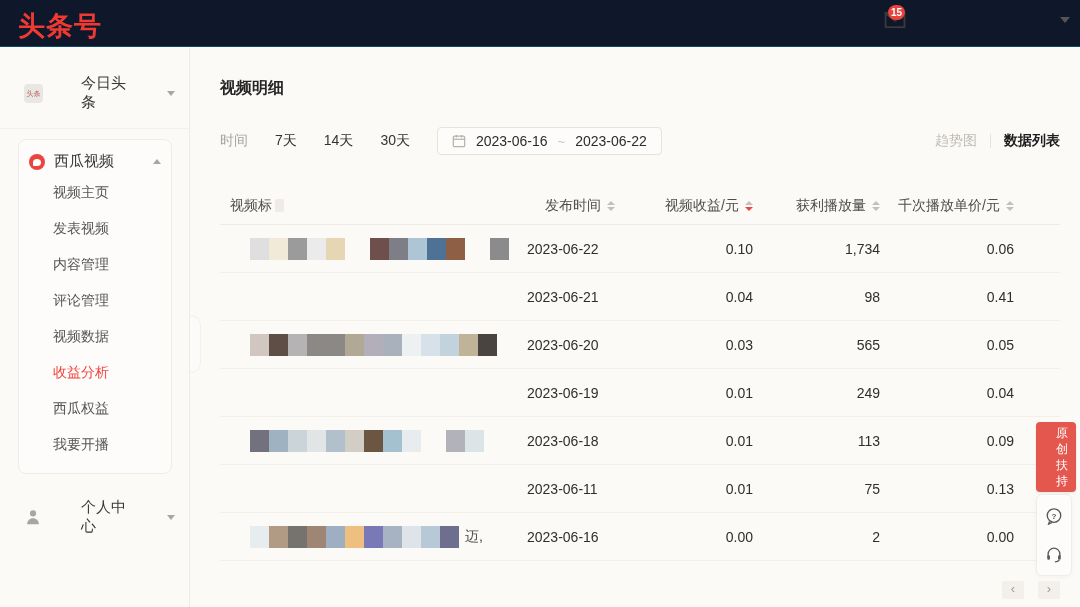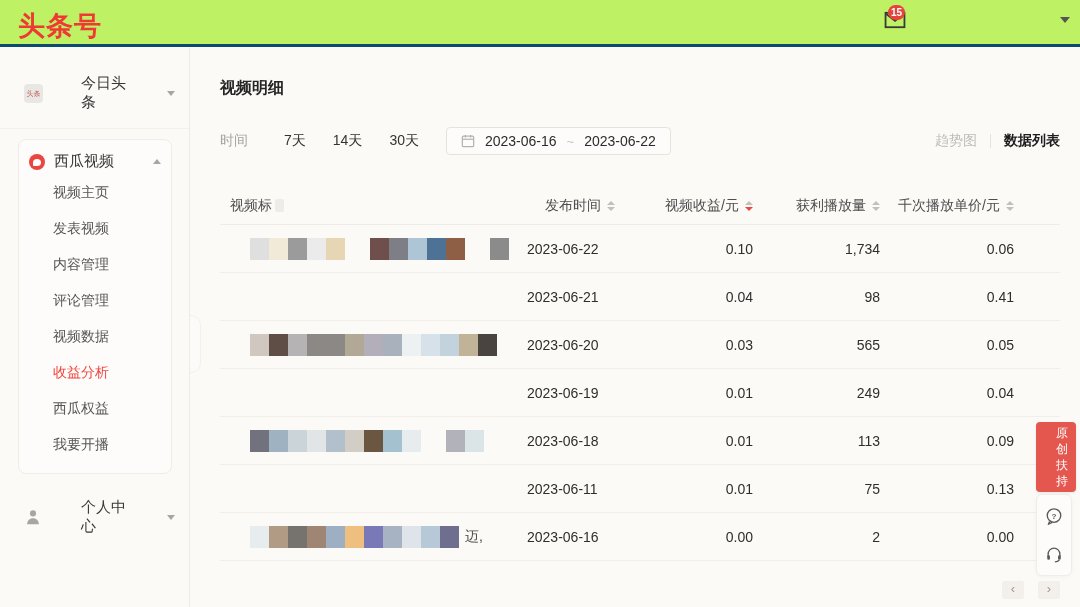--- a/index.html
+++ b/index.html
@@ -1,20 +1,20 @@
 <!DOCTYPE html>
 <html><head>
 <meta charset="utf-8">
 <style>
   * { margin:0; padding:0; box-sizing:border-box; }
   html,body { width:1080px; height:607px; overflow:hidden; }
   body { font-family:"Liberation Sans","DejaVu Sans",sans-serif; background:#fcfaf7; color:#303030; position:relative; }
 
   
-  .topbar { height:47px; border-bottom:3px solid #0c4a6e; position:relative; background:#bef264; }
+  .topbar { height:47px; border-bottom:1px solid #0c4a6e; position:relative; background:#0f172a; }
   .logo { position:absolute; left:18px; top:8px; font-size:27px; font-weight:bold; color:#ee3a33; letter-spacing:1px; }
   .mail { position:absolute; left:884px; top:11px; width:26px; height:22px; cursor:pointer; }
   .mail svg { width:22px; height:18px; }
   .mail-badge { position:absolute; left:4px; top:-6px; min-width:17px; height:15px; background:#e8423c; color:#fff;
     border-radius:9px; font-size:10px; line-height:15px; text-align:center; padding:0 3px; font-weight:bold; }
   .top-caret { position:absolute; right:10px; top:17px; width:0; height:0; border-left:5px solid transparent;
     border-right:5px solid transparent; border-top:6px solid #555; }
 
   
   .sidebar { position:absolute; left:0; top:48px; width:190px; height:559px; border-right:1px solid #eeebe6; background:#fcfaf7; }
@@ -39,21 +39,21 @@
   .person-icon svg { width:18px; height:18px; }
 
   .collapse-handle { position:absolute; left:190px; top:315px; width:11px; height:58px; background:#fdfcfa;
     border:1px solid #f0ede8; border-left:none; border-radius:0 10px 10px 0; opacity:.7; cursor:pointer; }
 
   
   .main { position:absolute; left:190px; top:48px; width:890px; height:559px; }
   .page-title { margin:30px 0 0 30px; font-size:16px; font-weight:bold; color:#252525; }
 
   .filter-row { display:flex; align-items:center; margin:28px 20px 0 30px; height:28px; }
-  .f-label { font-size:14px; color:#a8a5a0; margin-right:36px; }
+  .f-label { font-size:14px; color:#a8a5a0; margin-right:27px; }
   .range-btn { font-size:14px; color:#333; margin-right:27px; cursor:pointer; }
   .date-box { display:flex; align-items:center; border:1px solid #e7e3dc; border-radius:4px; height:28px; padding:0 14px; gap:10px; cursor:pointer; background:#fdfcfa; }
   .date-box svg { width:14px; height:14px; }
   .date-val { font-size:14px; color:#2c2c2c; font-weight:500; }
   .date-sep { color:#c8c5c0; font-size:13px; }
   .view-toggle { margin-left:auto; display:flex; align-items:center; }
   .vt-trend { font-size:14px; color:#bfbcb7; cursor:pointer; }
   .vt-div { width:1px; height:14px; background:#e6e3de; margin:0 13px; }
   .vt-list { font-size:14px; color:#1d1d1d; font-weight:bold; cursor:pointer; }
 

